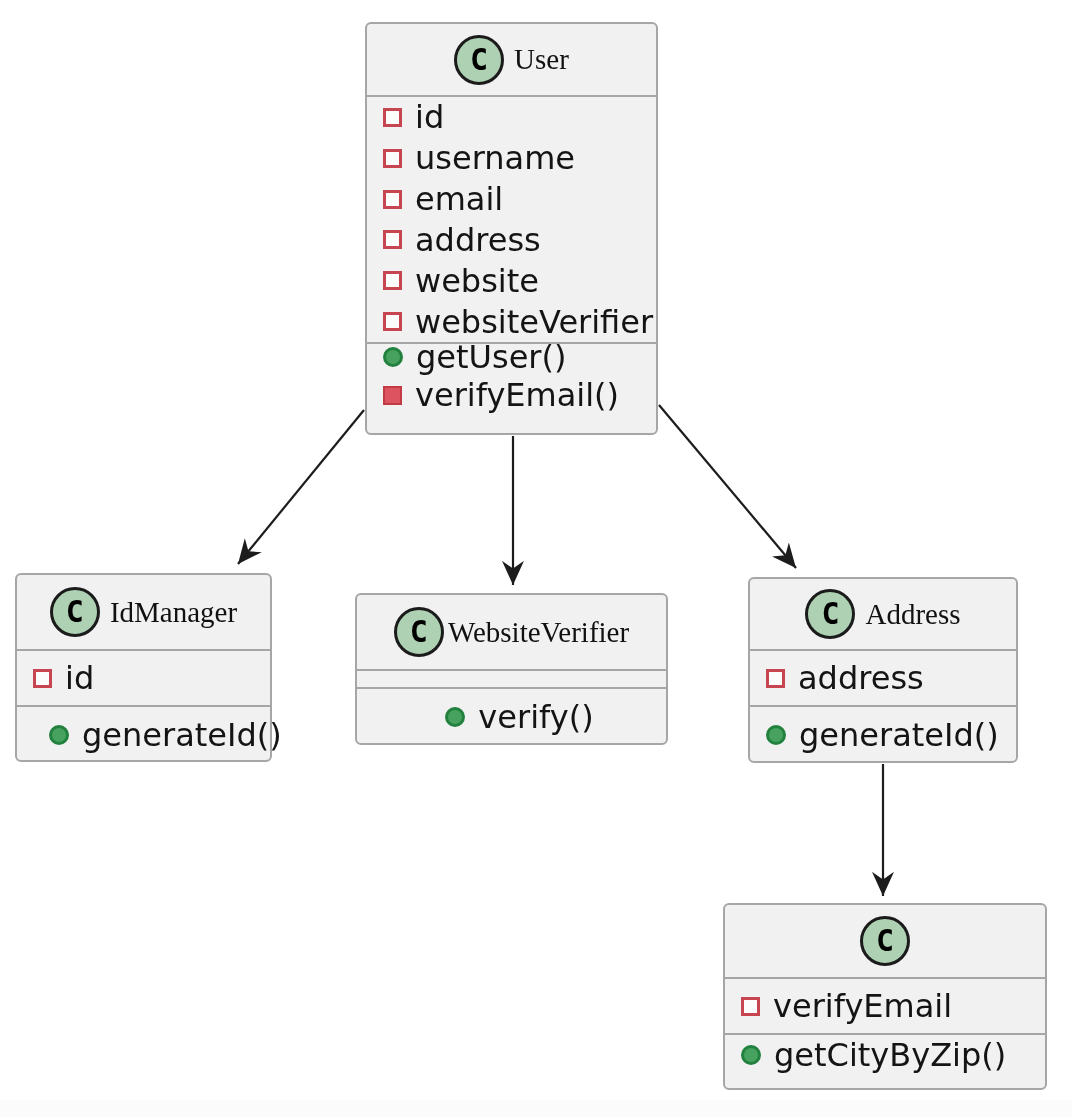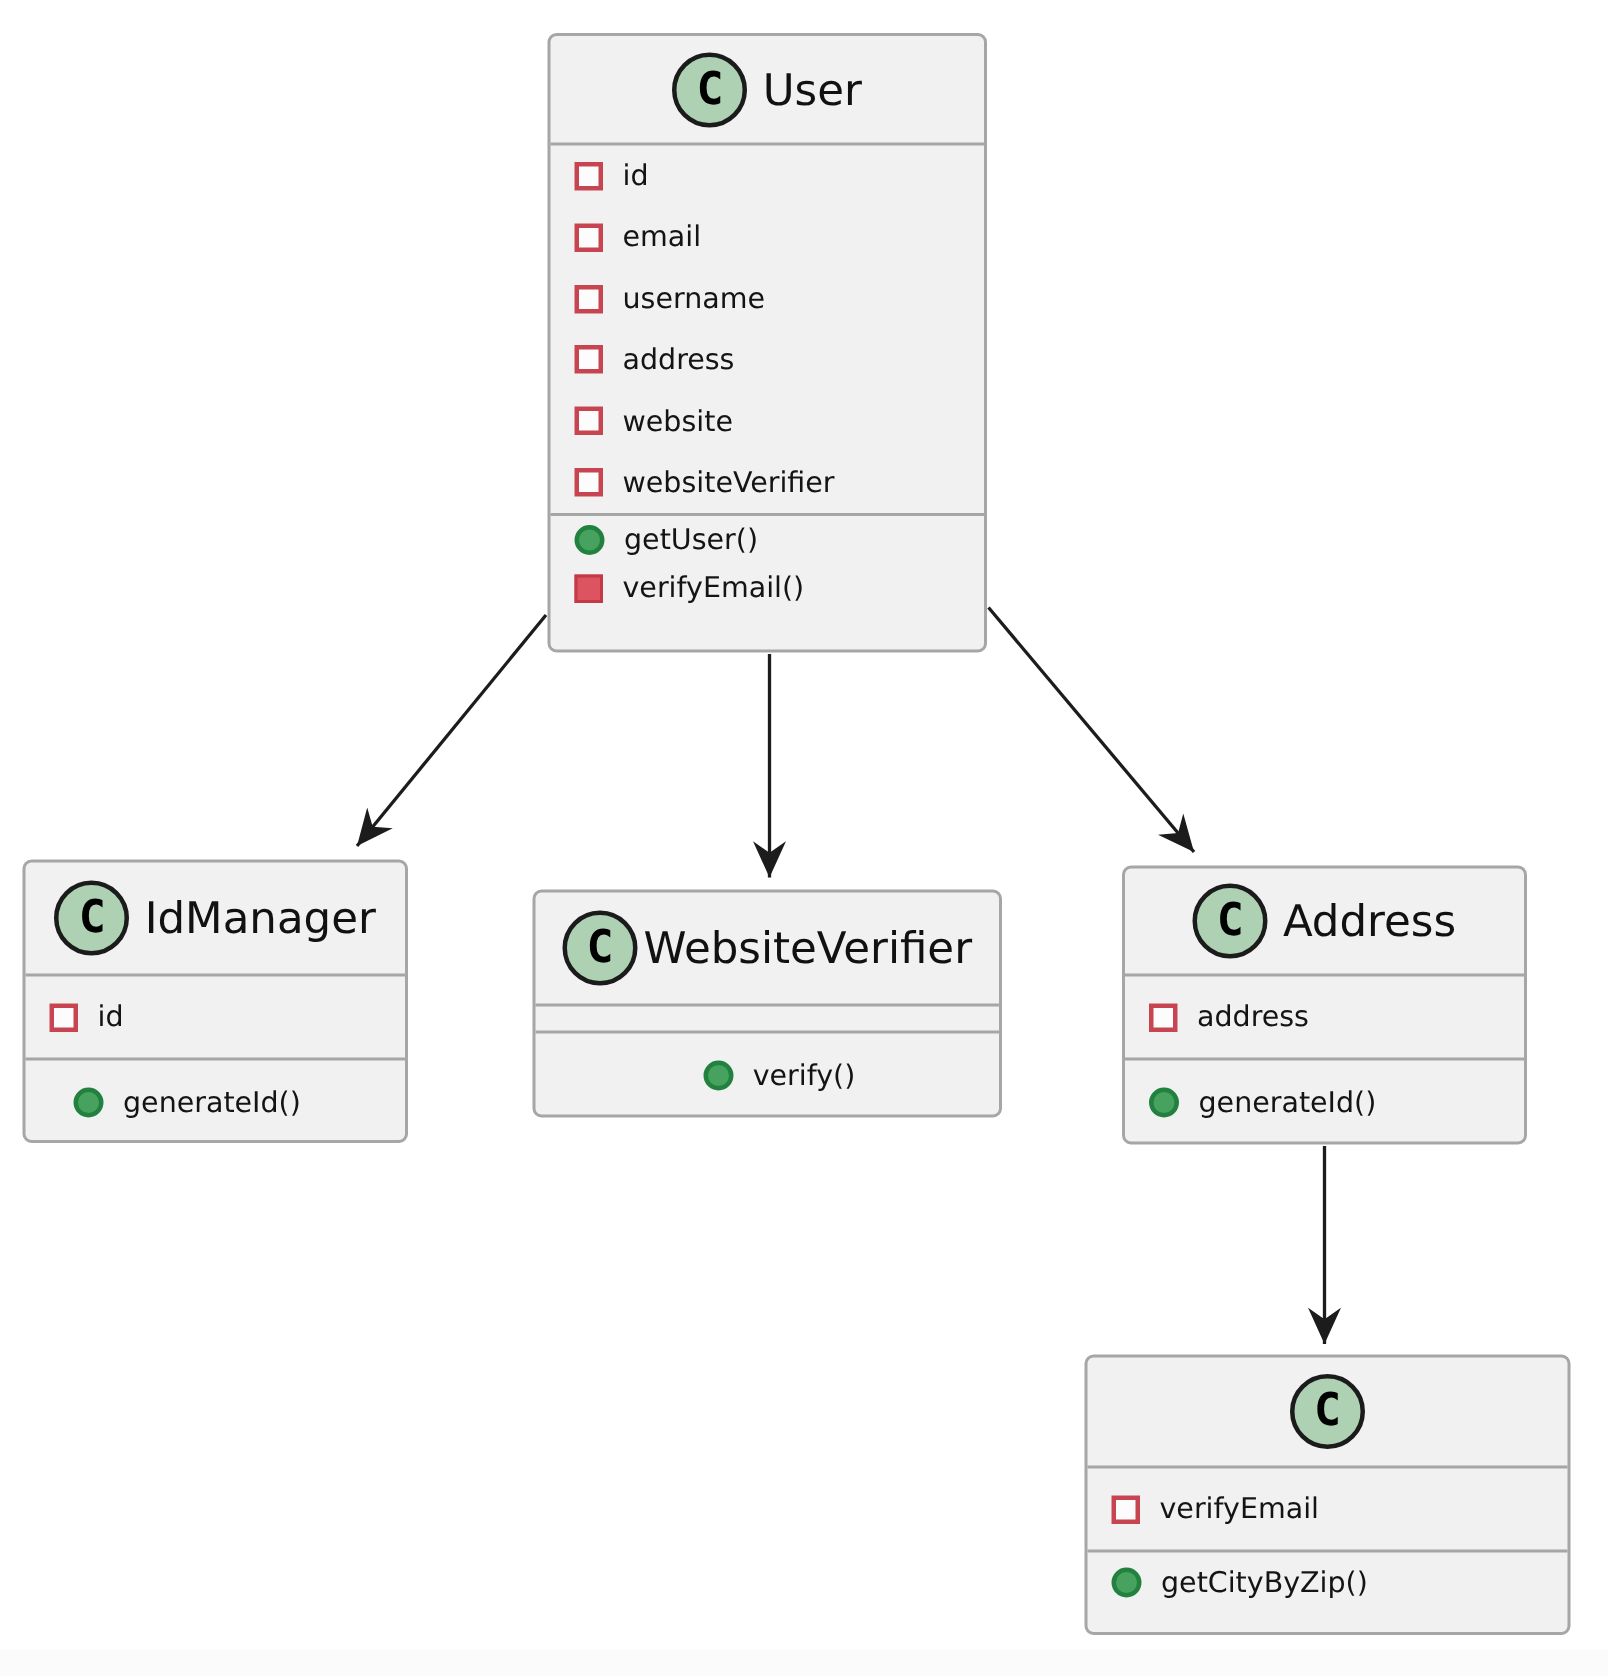--- a/index.html
+++ b/index.html
@@ -10,35 +10,35 @@
   }
   .arrows { position:absolute; left:0; top:0; z-index:1; }
   .class-box {
     position:absolute; z-index:2; box-sizing:border-box;
     background:#f1f1f1; border:2px solid #a6a6a6; border-radius:6px;
   }
   .class-header {
     display:flex; align-items:center; justify-content:center; gap:10px;
     box-sizing:border-box;
   }
-  .class-name { font-size:29px; color:#111; white-space:nowrap; }
+  .class-name { font-size:29px; color:#111; white-space:nowrap;font-family:Liberation Serif, serif; }
   .badge {
     flex:0 0 auto; width:44px; height:44px; border-radius:50%;
     background:#add1b2; border:3px solid #1b1b1b;
     display:flex; align-items:center; justify-content:center;
     font-family:"DejaVu Sans Mono", "Liberation Mono", monospace;
     font-weight:bold; font-size:30px; color:#000; line-height:1;
   }
   .section {
     box-sizing:border-box; border-top:2px solid #a6a6a6;
     display:flex; flex-direction:column; justify-content:center;
     padding-left:16px;
   }
   .member { display:flex; align-items:center; gap:13px; height:41px; }
-  .member-label { font-size:19px; white-space:nowrap; }
+  .member-label { font-size:32px; white-space:nowrap; }
   .icon-private-field {
     flex:0 0 auto; width:13px; height:13px;
     border:3px solid #c64550; background:#fcfcfc;
   }
   .icon-public-method {
     flex:0 0 auto; width:14px; height:14px; border-radius:50%;
     background:#46a25e; border:3px solid #22813f;
   }
   .icon-private-method {
     flex:0 0 auto; width:15px; height:15px;
@@ -73,25 +73,25 @@
       </span>
     <span class="class-name">User</span>
   </div>
   <div class="section" style="height:247px;">
     <div class="member">
       <span class="icon-private-field"></span>
       <span class="member-label">id</span>
     </div>
     <div class="member">
       <span class="icon-private-field"></span>
-      <span class="member-label">email</span>
+      <span class="member-label">username</span>
     </div>
     <div class="member">
       <span class="icon-private-field"></span>
-      <span class="member-label">username</span>
+      <span class="member-label">email</span>
     </div>
     <div class="member">
       <span class="icon-private-field"></span>
       <span class="member-label">address</span>
     </div>
     <div class="member">
       <span class="icon-private-field"></span>
       <span class="member-label">website</span>
     </div>
     <div class="member">

